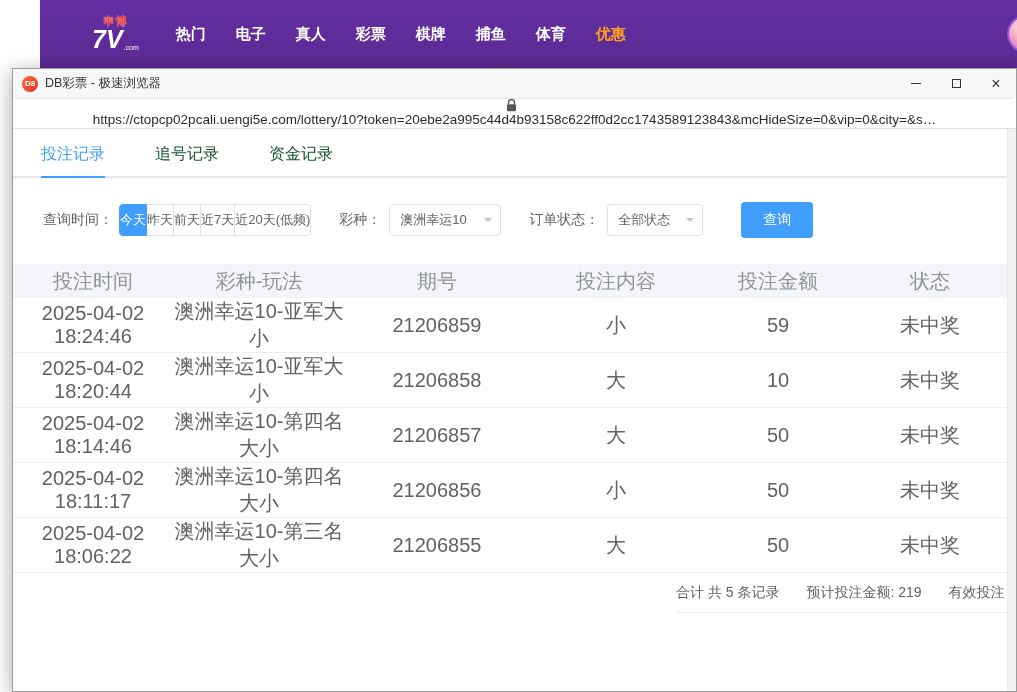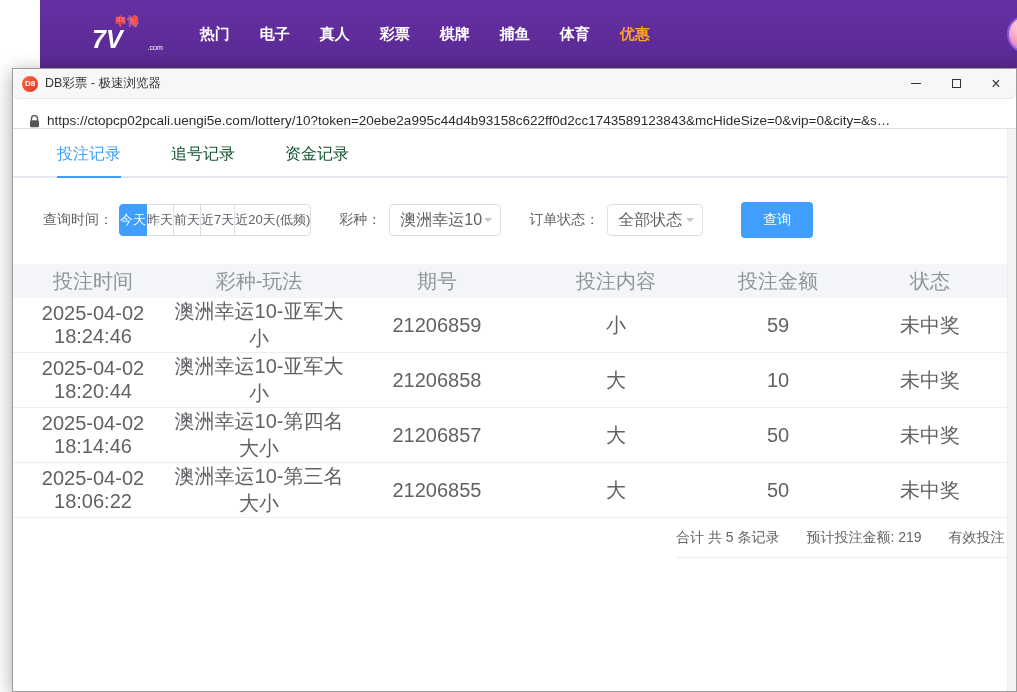--- a/index.html
+++ b/index.html
@@ -7,21 +7,21 @@
   body { font-family:"Liberation Sans","DejaVu Sans",sans-serif; background:#ffffff; color:#303133; }
 
   
   .topbar {
     position:absolute; left:0; top:0; width:1017px; height:68px;
     background:linear-gradient(180deg,#652fa3 0%,#5a2a92 100%);
     display:flex; align-items:center;margin-left:40px;
   }
   .logo { margin-left:52px; display:flex; flex-direction:column; align-items:center; line-height:1; cursor:pointer; }
   .logo-top { color:#ff3b30; font-size:11px; font-weight:bold; letter-spacing:1px; text-shadow:0 0 1px #fff; }
-  .logo-main { color:#ffffff; font-size:25px; font-weight:800; font-style:italic; display:flex; align-items:flex-end;gap:24px; }
+  .logo-main { color:#ffffff; font-size:25px; font-weight:800; font-style:italic; display:flex; align-items:flex-end; }
   .logo-sub { font-size:7px; font-style:normal; font-weight:400; color:#fff; margin-left:1px; margin-bottom:1px; }
   .mainnav { display:flex; margin-left:22px; }
   .nav-item { color:#ffffff; font-size:15px; font-weight:bold; padding:0 15px; line-height:68px; cursor:pointer; text-decoration:none; }
   .nav-item.highlight { color:#ffa21f; }
   .avatar {
     margin-left:auto; margin-right:12px; width:38px; height:38px; border-radius:50%;
     background:radial-gradient(circle at 35% 30%, #ffd9e8 0%, #f49ac1 45%, #b05fd1 100%);
     border:2px solid #8b5bd6; cursor:pointer;
   }
 
@@ -43,50 +43,50 @@
   }
   .win-title { font-size:12.5px; color:#333; }
   .win-controls { margin-left:auto; display:flex; height:30px; }
   .win-btn { width:40px; height:30px; display:flex; align-items:center; justify-content:center; cursor:pointer; }
   .min-glyph { width:10px; height:1px; background:#333; display:block; }
   .max-glyph { width:9px; height:9px; border:1px solid #333; display:block; }
   .close-glyph { font-size:16px; color:#333; line-height:1; }
 
   .urlbar {
     height:30px; background:#fff; border-bottom:1px solid #e0e0e0;
-    display:flex; align-items:flex-end; padding:0 16px;
+    display:flex; align-items:center; padding:0 25px;flex-direction:column;
   }
   .lock { margin-right:7px; flex:none; }
   .url { font-size:13.5px; color:#2b2b2b; white-space:nowrap; overflow:hidden; }
 
   .content { position:relative; height:562px; background:#fff; }
 
   
-  .tabs { display:flex; padding-left:44px; height:49px; border-bottom:2px solid #e4e7ed;text-align:center; }
+  .tabs { display:flex; padding-left:28px; height:49px; border-bottom:2px solid #e4e7ed;text-align:center; }
   .tab { font-size:16px; color:#14532d; line-height:49px; margin-right:50px; position:relative; cursor:pointer; }
   .tab.active { color:#409eff; }
   .tab.active::after { content:""; position:absolute; left:0; right:0; bottom:-2px; height:2px; background:#409eff; }
 
   
   .filters { display:flex; align-items:center; margin-top:24px; padding-left:30px; font-size:14px; color:#606266; }
   .flabel { white-space:nowrap; }
   .btn-group { display:inline-flex; margin-left:6px; }
   .tbtn {
     height:32px; padding:0 0; background:#fff; border:1px solid #dcdfe6; color:#606266;
     font-size:13px; cursor:pointer; margin-left:-1px; white-space:nowrap;
     font-family:inherit;
   }
   .tbtn:first-child { border-radius:4px 0 0 4px; margin-left:0; }
   .tbtn:last-child { border-radius:0 4px 4px 0; }
   .tbtn.active { background:#409eff; border-color:#409eff; color:#fff; position:relative; z-index:1; }
   .ml { margin-left:28px; }
   .select {
     margin-left:8px; width:112px; height:32px; border:1px solid #dcdfe6; border-radius:4px;
     display:flex; align-items:center; justify-content:space-between; padding:0 8px 0 10px;
-    font-size:16px; color:#606266; cursor:pointer; background:#fff;
+    font-size:13px; color:#606266; cursor:pointer; background:#fff;
   }
   .select.small { width:96px; }
   .arrow { width:0; height:0; border:4px solid transparent; border-top-color:#c0c4cc; margin-top:4px; }
   .search-btn {
     margin-left:38px; width:72px; height:36px; background:#409eff; border:none; border-radius:4px;
     color:#fff; font-size:14px; cursor:pointer; font-family:inherit;
   }
 
   
   .tbl { width:994px; margin-top:26px; border-collapse:collapse; table-layout:fixed; font-size:20px; }
@@ -218,20 +218,28 @@
         </tr>
         <tr>
           <td>2025-04-02 18:14:46</td>
           <td>澳洲幸运10-第四名大小</td>
           <td>21206857</td>
           <td>大</td>
           <td>50</td>
           <td>未中奖</td>
         </tr>
         <tr>
+          <td>2025-04-02 18:11:17</td>
+          <td>澳洲幸运10-第四名大小</td>
+          <td>21206856</td>
+          <td>小</td>
+          <td>50</td>
+          <td>未中奖</td>
+        </tr>
+        <tr>
           <td>2025-04-02 18:06:22</td>
           <td>澳洲幸运10-第三名大小</td>
           <td>21206855</td>
           <td>大</td>
           <td>50</td>
           <td>未中奖</td>
         </tr>
       </tbody>
     </table>
 

